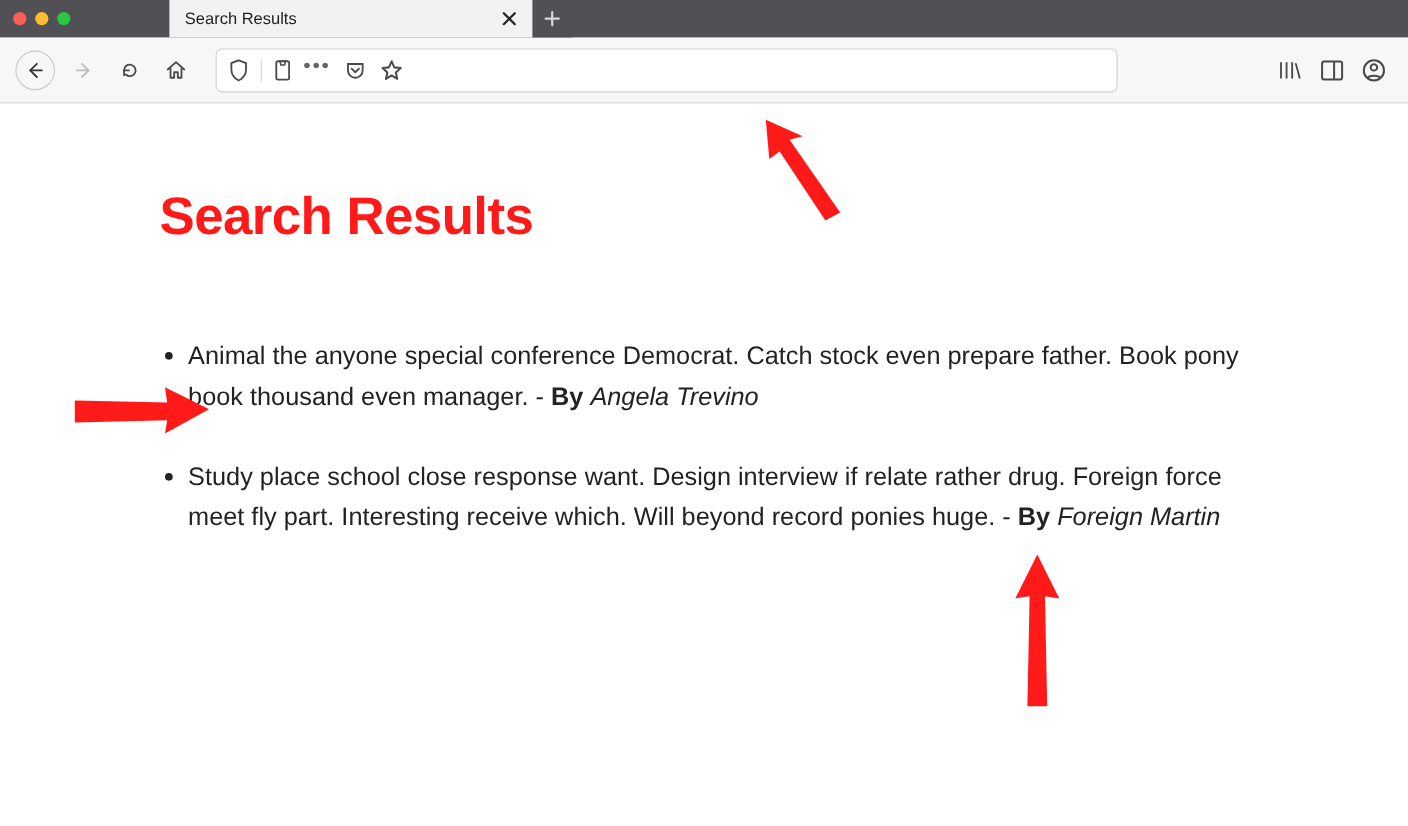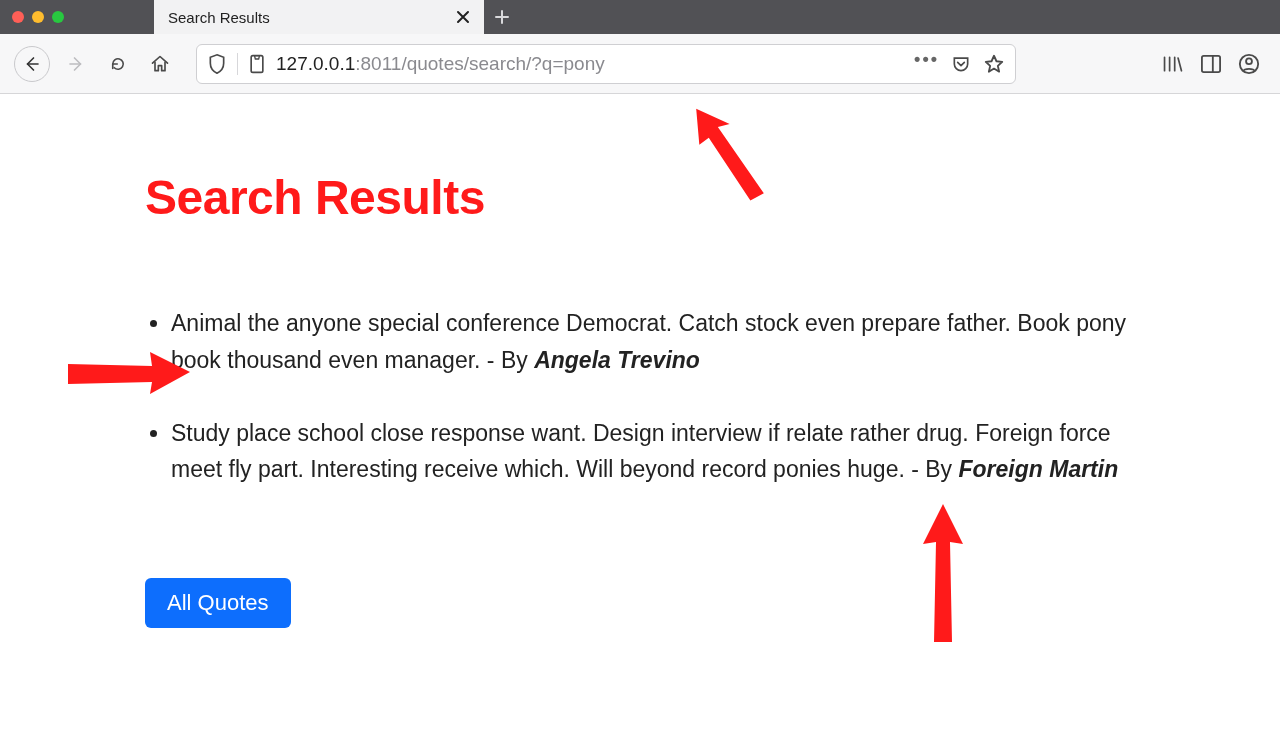--- a/index.html
+++ b/index.html
@@ -136,22 +136,22 @@
     padding-left: 26px;
     margin: 0;
   }
   ul.results li {
     font-size: 23px;
     line-height: 1.6;
     margin-bottom: 36px;
     max-width: 1000px;
     color: #222;
   }
-  .by { font-weight: 400; }
-  .author { font-weight: 700; font-style: italic; }
+  .by { font-weight: 700; }
+  .author { font-weight: 400; font-style: italic; }
 
   .all-quotes-btn {
     margin-top: 54px;
     display: inline-block;
     background: #0d6efd;
     color: #fff;
     font-size: 22px;
     padding: 12px 22px;
     border-radius: 6px;
     border: none;
@@ -223,23 +223,20 @@
           </svg>
       </span>
       <span style="width:1px;height:22px;background:#d7d7da;"></span>
       <span>
         <svg width="18" height="20" viewBox="0 0 20 24">
             <rect x="3" y="2" width="14" height="20" rx="2" fill="none" stroke="#4a4a4a" stroke-width="2"></rect>
             <path d="M7 2 H13 L12 6 H8 Z" fill="none" stroke="#4a4a4a" stroke-width="1.6"></path>
           </svg>
       </span>
     </div>
-    <div class="addr-text">
-      <span class="host">127.0.0.1</span><span class="path-dim">:8011</span><span class="path-dim">/quotes/search/?q=pony</span>
-    </div>
     <div class="addr-icons-right">
       <span class="dots">•••</span>
       <span>
         <svg width="20" height="20" viewBox="0 0 24 24">
             <path d="M4 5 H20 V12 A8 8 0 0 1 12 20 A8 8 0 0 1 4 12 Z" fill="none" stroke="#4a4a4a" stroke-width="2"></path>
             <path d="M8 10 L12 14 L16 10" fill="none" stroke="#4a4a4a" stroke-width="2" stroke-linecap="round" stroke-linejoin="round"></path>
           </svg>
       </span>
       <span>
         <svg width="22" height="22" viewBox="0 0 24 24">
@@ -277,21 +274,20 @@
 
   <ul class="results">
     <li>
       <span>Animal the anyone special conference Democrat. Catch stock even prepare father. Book pony book thousand even manager.</span><span> - </span><span class="by">By </span><span class="author">Angela Trevino</span>
     </li>
     <li>
       <span>Study place school close response want. Design interview if relate rather drug. Foreign force meet fly part. Interesting receive which. Will beyond record ponies huge.</span><span> - </span><span class="by">By </span><span class="author">Foreign Martin</span>
     </li>
   </ul>
 
-  <button class="all-quotes-btn">All Quotes</button>
 </div>
 
 <svg class="arrow-svg" style="left:680px; top:96px;" width="100" height="110">
   <defs></defs>
   <polygon points="20,10 52,28 40,30 80,100 66,106 30,40 20,46" fill="#ff1a1a" transform="rotate(-5 50 55)"></polygon>
 </svg>
 
 <svg class="arrow-svg" style="left:60px; top:344px;" width="140" height="60">
   <polygon points="130,28 90,8 92,22 8,20 8,40 92,38 90,50" fill="#ff1a1a"></polygon>
 </svg>

